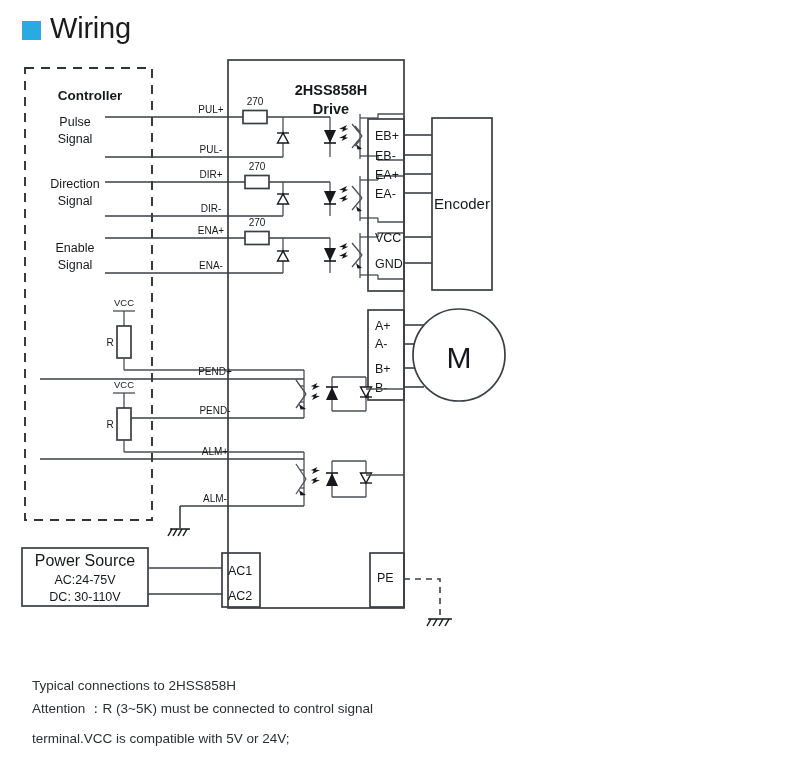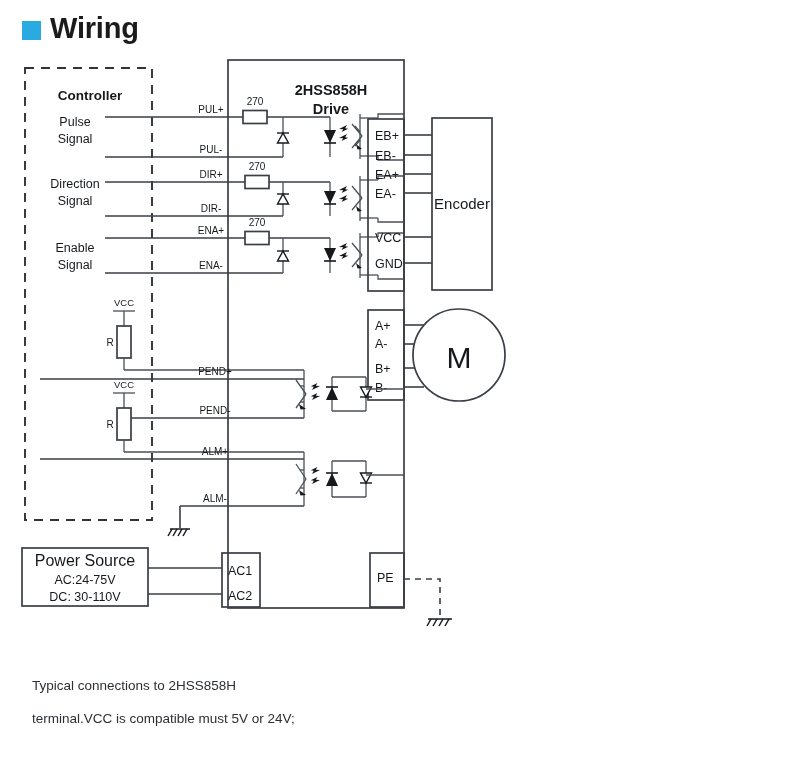--- a/index.html
+++ b/index.html
@@ -33,21 +33,21 @@
     box-sizing: border-box;
   }
   #header .marker {
     width: 19px; height: 19px;
     margin-right: 9px;
     margin-top: 4px;
     flex: 0 0 auto;
   }
   #header .title {
     font-size: 29px;
-    font-weight: bold;
+    font-weight: normal;
     letter-spacing: -0.2px;
     line-height: 1;
     color: #1b1b1b;
   }
 
   
   #schematic {
     position: absolute;
     left: 0; top: 48px;
     width: 729px;
@@ -86,21 +86,21 @@
     top: 676px;
     width: 730px;
   }
   #captions p {
     margin: 0 0 11px 0;
     font-size: 13.5px;
     line-height: 1.42;
     color: #2c3034;
     font-family: "Liberation Sans", sans-serif;
   }
-  #captions p.note { margin-bottom: 14px; }
+  #captions p.note { margin-bottom: 4px; }
 </style>
 </head>
 <body>
 
 <div id="page">
 
   <div id="header">
     <svg class="marker" viewBox="0 0 19 19">
       <rect id="marker-rect" x="0" y="0" width="19" height="19" fill="#29ABE2"></rect>
     </svg>
@@ -376,16 +376,17 @@
         <line x1="443" y1="571" x2="439" y2="578"></line>
         <line x1="449" y1="571" x2="445" y2="578"></line>
       </g>
     </g>
 
   </svg>
   </div>
 
   <div id="captions">
     <p class="note">Typical connections to 2HSS858H</p>
-    <p>terminal.VCC is compatible must 5V or 24V;</p>
+    <p>Attention ：R (3~5K) must be connected to control signal</p>
+    <p>terminal.VCC is compatible with 5V or 24V;</p>
   </div>
 
 </div>
 
 </body></html>

